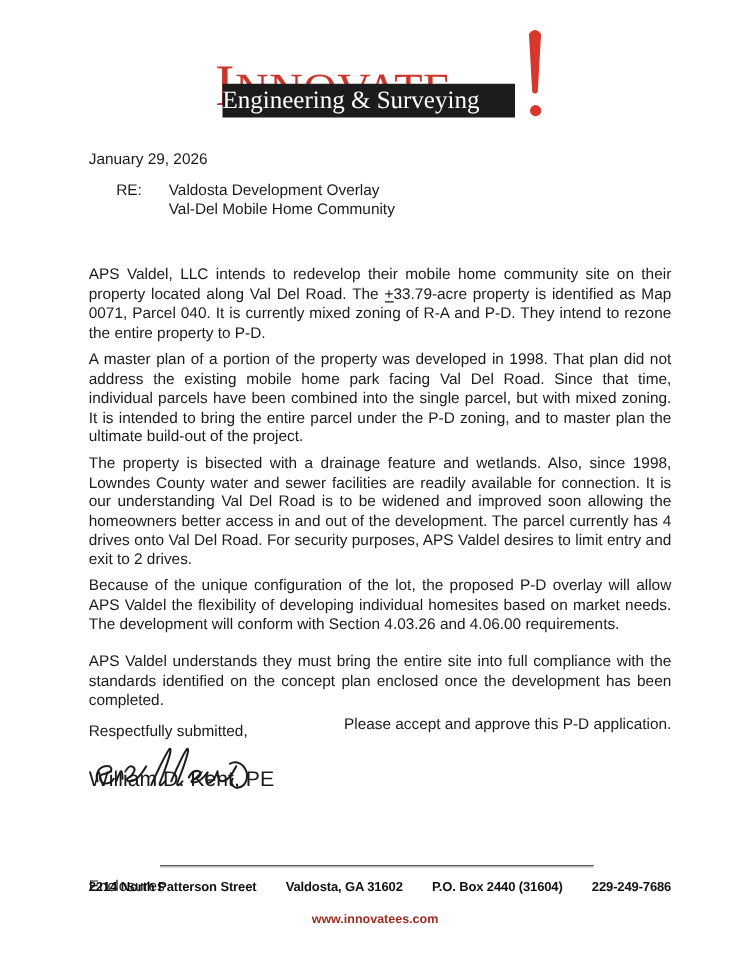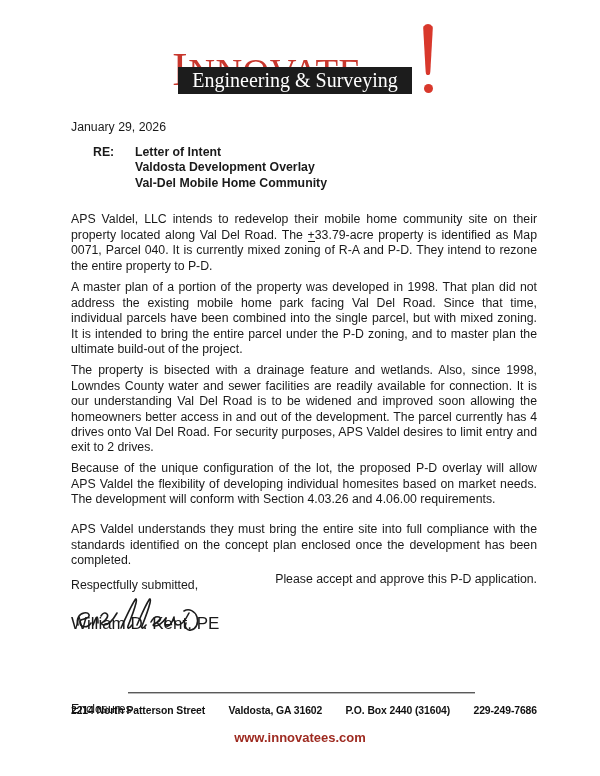--- a/index.html
+++ b/index.html
@@ -59,21 +59,20 @@
     height: 27px;
     background: #1c1c1c;
   }
   .logo-sub {
     position: absolute;
     left: 0;
     top: 0;
     width: 234px;
     height: 39px;
     line-height: 27px;
-    text-align: center;
     font-family: "Liberation Serif", serif;
     font-size: 20px;
     color: #ffffff;
     white-space: nowrap;
   }
   .logo-bang {
     position: absolute;
     left: 243px;
     top: 2px;
     width: 26px;
@@ -111,21 +110,20 @@
     top: 120px;
     left: 0;
     font-size: 12.3px;
     white-space: nowrap;
   }
   .re-block {
     position: absolute;
     top: 145px;
     left: 22px;
     font-size: 12.3px;
-    font-weight: bold;
   }
   .re-row {
     display: flex;
     line-height: 15.4px;
   }
   .re-label {
     width: 42px;
     flex: 0 0 42px;
   }
   .re-lines {
@@ -206,21 +204,21 @@
     letter-spacing: -0.1px;
     color: #111111;
   }
   .footer-row span { white-space: nowrap; }
   .footer-web {
     position: absolute;
     left: 0;
     top: 730px;
     width: 600px;
     text-align: center;
-    font-size: 13px;
+    font-size: 10px;
     font-weight: bold;
     color: #9e2a20;
   }
 </style>
 </head>
 <body>
 
 <div class="letterhead">
   <div class="logo-wrap">
     <div class="logo-word"><span class="cap">I</span><span class="sc">NNOVATE</span></div>
@@ -235,21 +233,20 @@
 </div>
 
 <div class="sheet">
 
   <div class="date">January 29, 2026</div>
 
   <div class="re-block">
     <div class="re-row">
       <div class="re-label">RE:</div>
       <div class="re-lines">
-        <div class="re-line">Letter of Intent</div>
         <div class="re-line">Valdosta Development Overlay</div>
         <div class="re-line">Val-Del Mobile Home Community</div>
       </div>
     </div>
   </div>
 
   <p class="para p1"><span>APS Valdel, LLC intends to redevelop their mobile home community site on their property located along Val Del Road.  The </span><span class="plusminus">+</span><span>33.79-acre property is identified as Map 0071, Parcel 040.  It is currently mixed zoning of R-A and P-D.  They intend to rezone the entire property to P-D.</span></p>
 
   <p class="para p2">A master plan of a portion of the property was developed in 1998.  That plan did not address the existing mobile home park facing Val Del Road.  Since that time, individual parcels have been combined into the single parcel, but with mixed zoning.  It is intended to bring the entire parcel under the P-D zoning, and to master plan the ultimate build-out of the project.</p>
 

